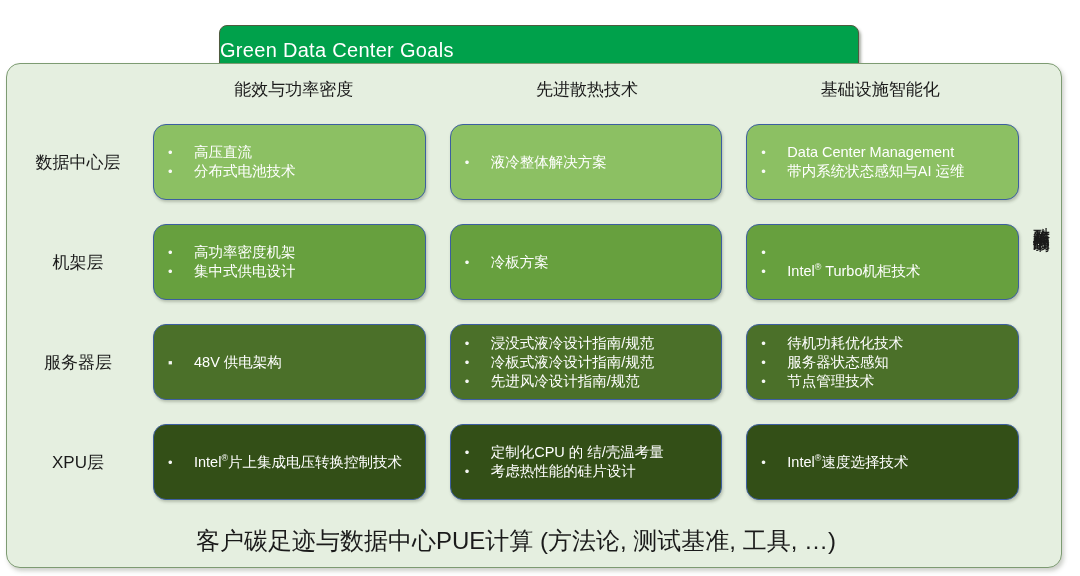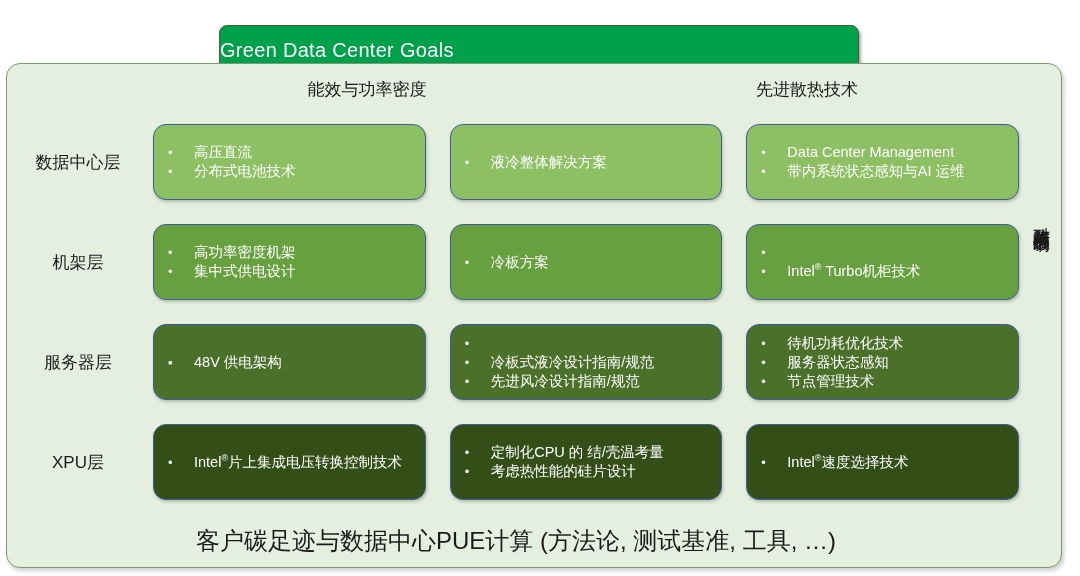--- a/index.html
+++ b/index.html
@@ -183,20 +183,21 @@
 
   <div class="title-banner">
     <span class="title-text">Green Data Center Goals</span>
   </div>
 
   <div class="panel">
 
     <div class="col-headers">
       <div class="col-header">能效与功率密度</div>
       <div class="col-header">先进散热技术</div>
+      <div class="col-header">基础设施智能化</div>
     </div>
 
     <div class="rows" id="rows-container">
         <div class="row">
           <div class="row-label">数据中心层</div>
           <div class="cards">
             <div class="card tier1">
               <div class="bullet-line">
                 <span class="bullet-mark">•</span>
                 <span class="bullet-text">高压直流</span>
@@ -259,20 +260,21 @@
           <div class="cards">
             <div class="card tier3 center-single">
               <div class="bullet-line">
                 <span class="bullet-mark">▪</span>
                 <span class="bullet-text">48V 供电架构</span>
               </div>
             </div>
             <div class="card tier3">
               <div class="bullet-line">
                 <span class="bullet-mark">•</span>
+                <span class="bullet-text">浸没式液冷设计指南/规范</span>
               </div>
               <div class="bullet-line">
                 <span class="bullet-mark">•</span>
                 <span class="bullet-text">冷板式液冷设计指南/规范</span>
               </div>
               <div class="bullet-line">
                 <span class="bullet-mark">•</span>
                 <span class="bullet-text">先进风冷设计指南/规范</span>
               </div>
             </div>

